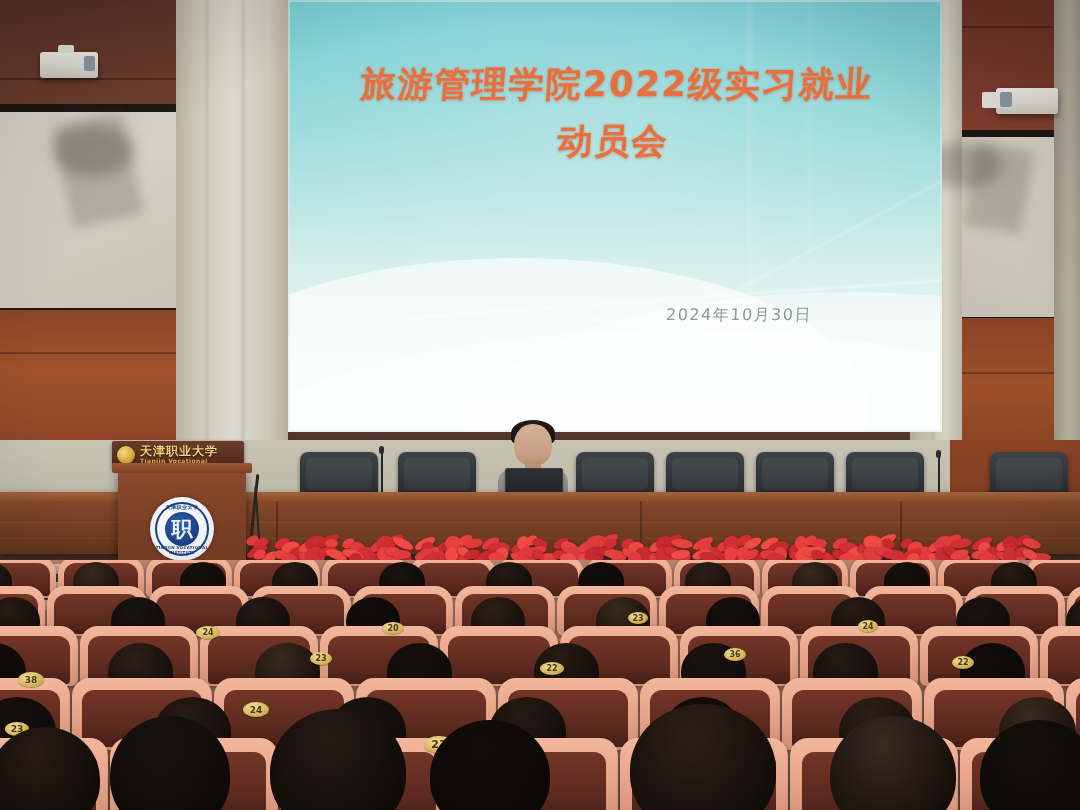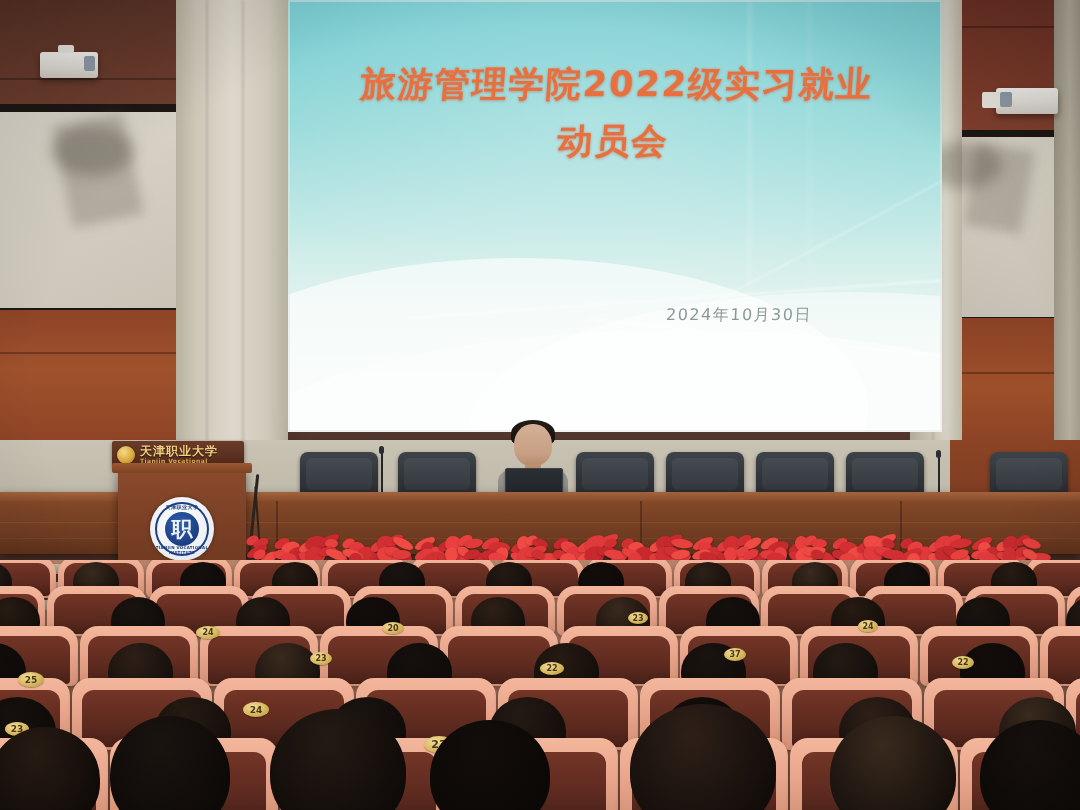--- a/index.html
+++ b/index.html
@@ -710,30 +710,30 @@
         <div class="seat-pad" style="left: 7%; top: 16%; width: 86%; height: 80%; background: linear-gradient(rgb(115, 53, 38) 0%, rgb(93, 42, 31) 62%, rgb(70, 32, 24) 100%);"></div>
       </div>
       <div class="head" style="left: 838.68px; top: 136.72px; width: 77.28px; height: 68.8px; z-index: 49; background: radial-gradient(at 40% 26%, rgb(46, 32, 24) 0%, rgb(13, 9, 7) 100%);"></div>
       <div class="seat-frame" style="left: 790px; top: 178px; width: 168px; height: 86px; z-index: 50; background: linear-gradient(rgb(243, 183, 156) 0%, rgb(232, 165, 140) 48%, rgb(208, 142, 115) 100%);">
         <div class="seat-pad" style="left: 7%; top: 16%; width: 86%; height: 80%; background: linear-gradient(rgb(115, 53, 38) 0%, rgb(93, 42, 31) 62%, rgb(70, 32, 24) 100%);"></div>
       </div>
       <div class="head" style="left: 998.68px; top: 136.72px; width: 77.28px; height: 68.8px; z-index: 49; background: radial-gradient(at 40% 26%, rgb(58, 42, 30) 0%, rgb(13, 9, 7) 100%);"></div>
       <div class="seat-frame" style="left: 960px; top: 178px; width: 168px; height: 86px; z-index: 50; background: linear-gradient(rgb(243, 183, 156) 0%, rgb(232, 165, 140) 48%, rgb(208, 142, 115) 100%);">
         <div class="seat-pad" style="left: 7%; top: 16%; width: 86%; height: 80%; background: linear-gradient(rgb(115, 53, 38) 0%, rgb(93, 42, 31) 62%, rgb(70, 32, 24) 100%);"></div>
       </div>
-      <div class="seat-num" style="left: 18px; top: 112px; width: 26px; height: 15px; font-size: 9px; z-index: 80;">25</div>
+      <div class="seat-num" style="left: 18px; top: 112px; width: 26px; height: 15px; font-size: 9px; z-index: 80;">38</div>
       <div class="seat-num" style="left: 5px; top: 162px; width: 24px; height: 14px; font-size: 9px; z-index: 80;">23</div>
       <div class="seat-num" style="left: 196px; top: 66px; width: 24px; height: 13px; font-size: 8px; z-index: 80;">24</div>
       <div class="seat-num" style="left: 310px; top: 92px; width: 22px; height: 13px; font-size: 8px; z-index: 80;">23</div>
       <div class="seat-num" style="left: 382px; top: 62px; width: 22px; height: 12px; font-size: 8px; z-index: 80;">20</div>
       <div class="seat-num" style="left: 243px; top: 142px; width: 26px; height: 15px; font-size: 9px; z-index: 80;">24</div>
       <div class="seat-num" style="left: 424px; top: 176px; width: 30px; height: 17px; font-size: 11px; z-index: 80;">23</div>
       <div class="seat-num" style="left: 540px; top: 102px; width: 24px; height: 13px; font-size: 8px; z-index: 80;">22</div>
       <div class="seat-num" style="left: 628px; top: 52px; width: 20px; height: 12px; font-size: 8px; z-index: 80;">23</div>
-      <div class="seat-num" style="left: 724px; top: 88px; width: 22px; height: 13px; font-size: 8px; z-index: 80;">37</div>
+      <div class="seat-num" style="left: 724px; top: 88px; width: 22px; height: 13px; font-size: 8px; z-index: 80;">36</div>
       <div class="seat-num" style="left: 858px; top: 60px; width: 20px; height: 12px; font-size: 8px; z-index: 80;">24</div>
       <div class="seat-num" style="left: 952px; top: 96px; width: 22px; height: 13px; font-size: 8px; z-index: 80;">22</div>
       <div class="row-card" style="left: 56px; top: 196px; width: 17px; height: 52px; z-index: 85;">第七排</div>
       <div class="head" style="left: 110px; top: 155.6px; width: 120px; height: 118px; z-index: 90; background: radial-gradient(at 42% 24%, rgb(26, 20, 16) 0%, rgb(9, 6, 5) 100%);"></div>
       <div class="head" style="left: 270px; top: 149.2px; width: 136px; height: 126px; z-index: 90; background: radial-gradient(at 42% 24%, rgb(36, 26, 20) 0%, rgb(9, 6, 5) 100%);"></div>
       <div class="head" style="left: 430px; top: 160.4px; width: 120px; height: 112px; z-index: 90; background: radial-gradient(at 42% 24%, rgb(18, 13, 10) 0%, rgb(9, 6, 5) 100%);"></div>
       <div class="head" style="left: 630px; top: 144.4px; width: 146px; height: 132px; z-index: 90; background: radial-gradient(at 42% 24%, rgb(46, 32, 24) 0%, rgb(9, 6, 5) 100%);"></div>
       <div class="head" style="left: 830px; top: 155.6px; width: 126px; height: 118px; z-index: 90; background: radial-gradient(at 42% 24%, rgb(58, 42, 30) 0%, rgb(9, 6, 5) 100%);"></div>
       <div class="head" style="left: 980px; top: 160.4px; width: 118px; height: 112px; z-index: 90; background: radial-gradient(at 42% 24%, rgb(21, 16, 12) 0%, rgb(9, 6, 5) 100%);"></div>
       <div class="head" style="left: -10px; top: 166.8px; width: 110px; height: 104px; z-index: 90; background: radial-gradient(at 42% 24%, rgb(39, 27, 19) 0%, rgb(9, 6, 5) 100%);"></div>

